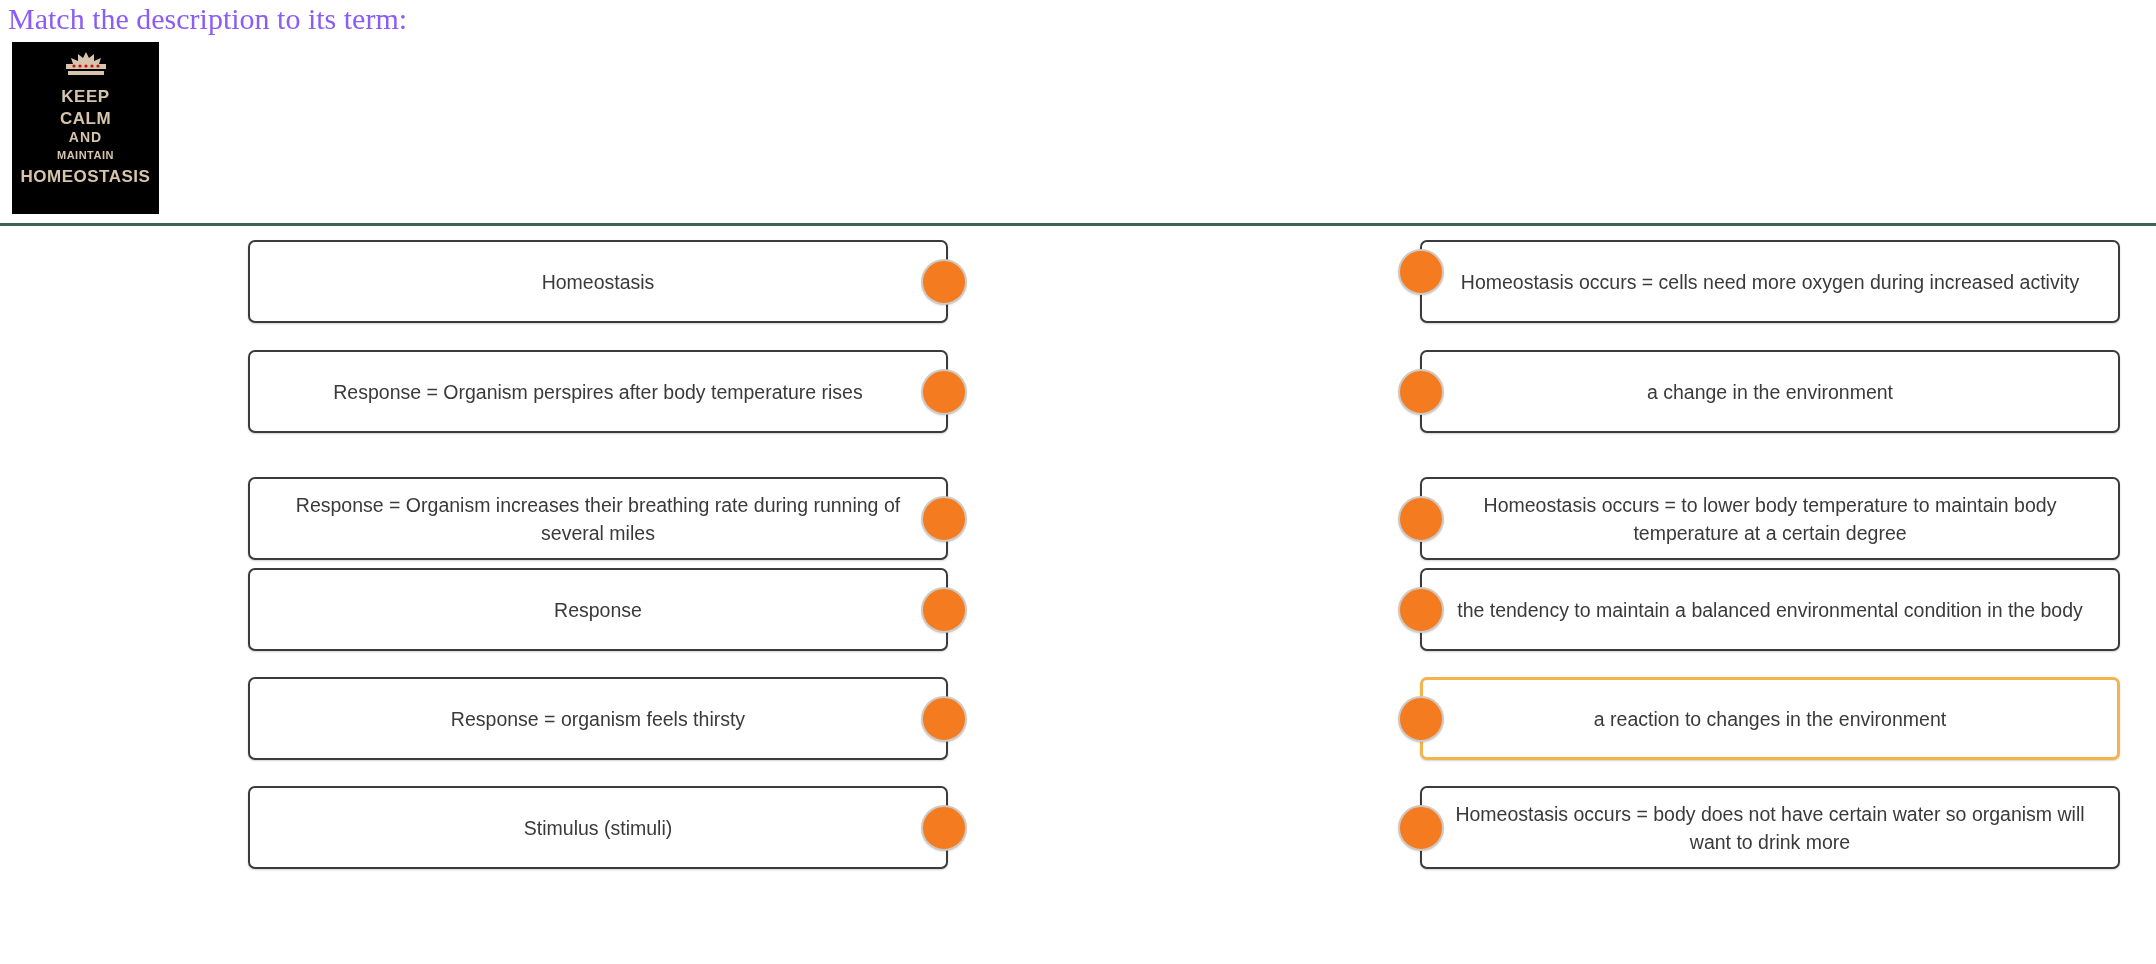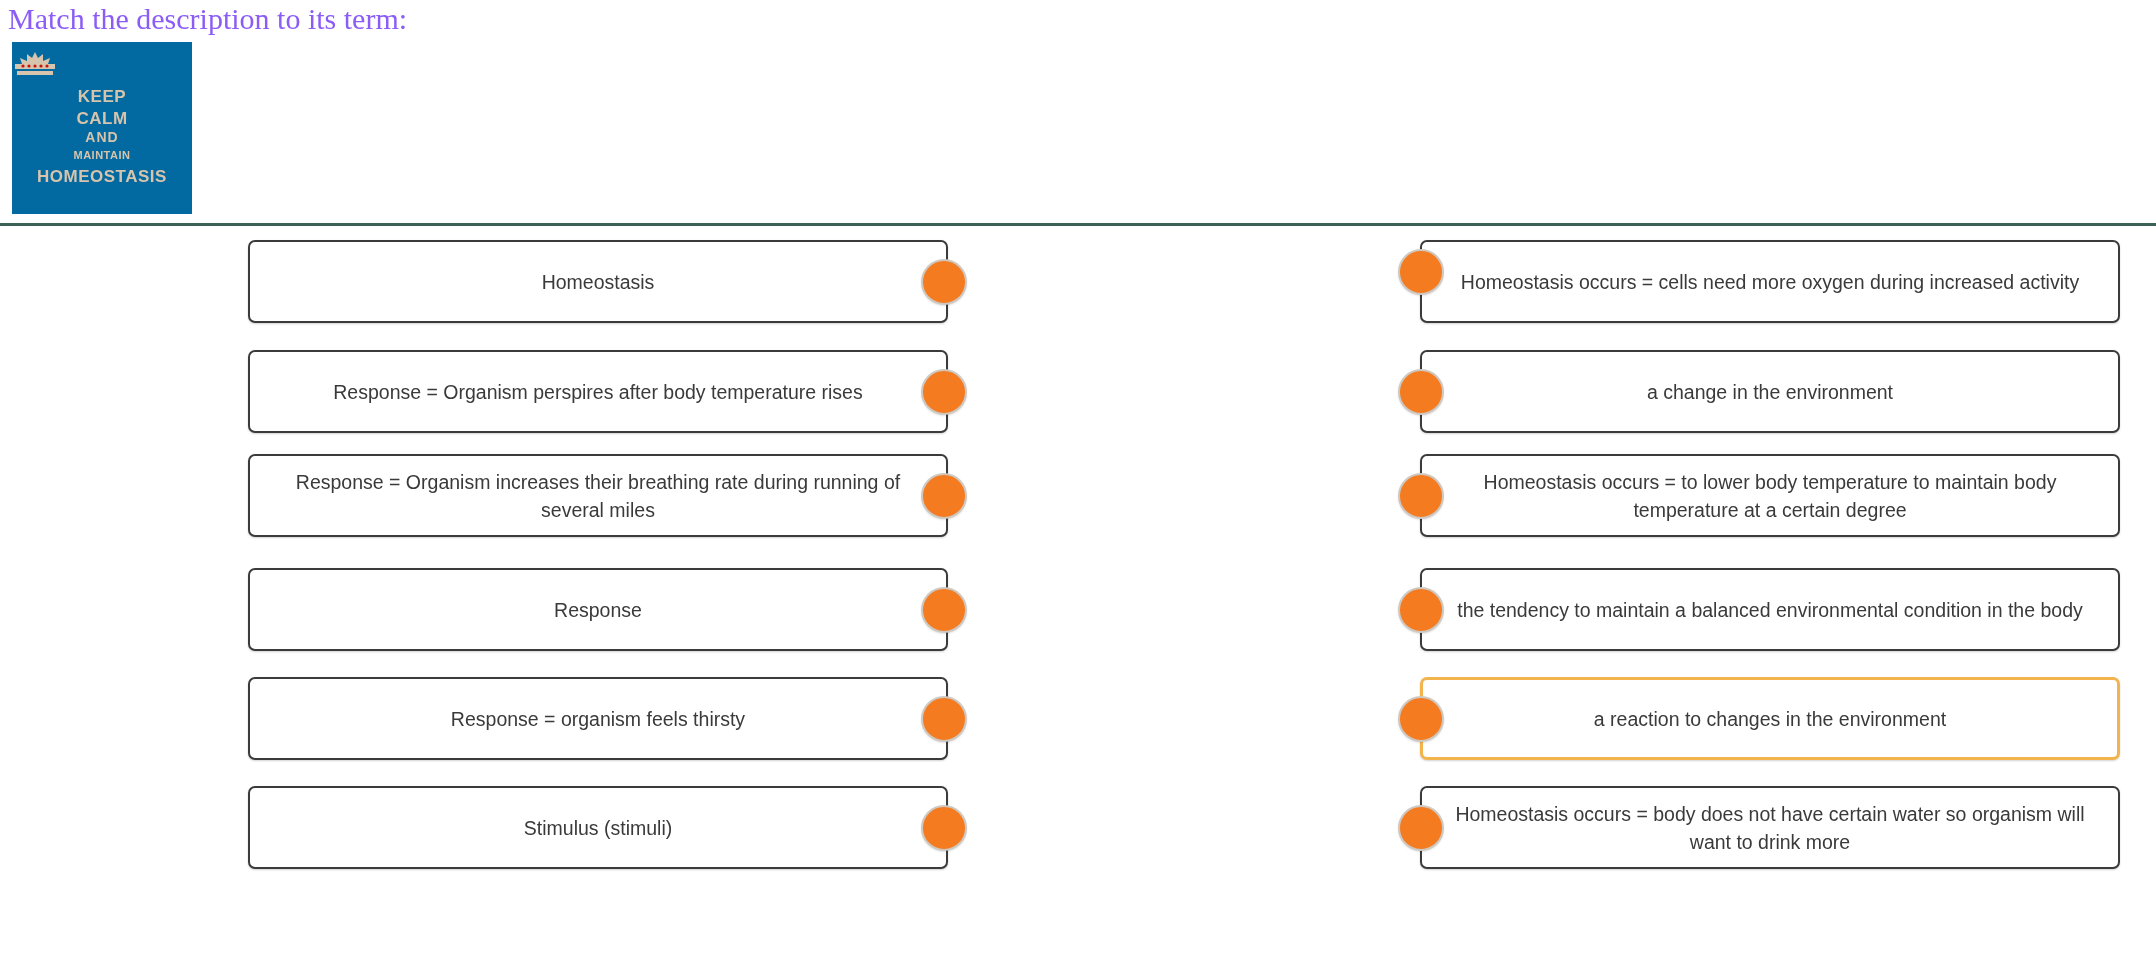--- a/index.html
+++ b/index.html
@@ -25,26 +25,27 @@
     font-size: 30px;
     line-height: 34px;
     color: #8b5cf6;
     white-space: nowrap;
   }
 
   #keep-calm-poster {
     position: absolute;
     left: 12px;
     top: 42px;
-    width: 180px;
+    width: 147px;
     height: 172px;
-    background: #0369a1;
+    background: #000000;
     box-sizing: border-box;
     display: flex;
     flex-direction: column;
+    align-items: center;
     justify-content: flex-start;
     overflow: hidden;
   }
   .poster-crown {
     margin-top: 8px;
     width: 46px;
     height: 30px;
   }
   .poster-lines {
     margin-top: 6px;
@@ -171,21 +172,21 @@
       <span class="card-text">Response = Organism perspires after body temperature rises</span>
     </div>
     <div class="match-dot left-dot" style="top:27px;"></div>
 
     <div class="match-card right h83" style="top:8px;">
       <span class="card-text">a change in the environment</span>
     </div>
     <div class="match-dot right-dot" style="top:27px;"></div>
   </div>
 
-  <div class="match-row" style="top:214px;">
+  <div class="match-row" style="top:237px;">
     <div class="match-card left h83" style="top:8px;">
       <span class="card-text">Response = Organism increases their breathing rate during running of several miles</span>
     </div>
     <div class="match-dot left-dot" style="top:27px;"></div>
 
     <div class="match-card right h83" style="top:8px;">
       <span class="card-text">Homeostasis occurs = to lower body temperature to maintain body temperature at a certain degree</span>
     </div>
     <div class="match-dot right-dot" style="top:27px;"></div>
   </div>

